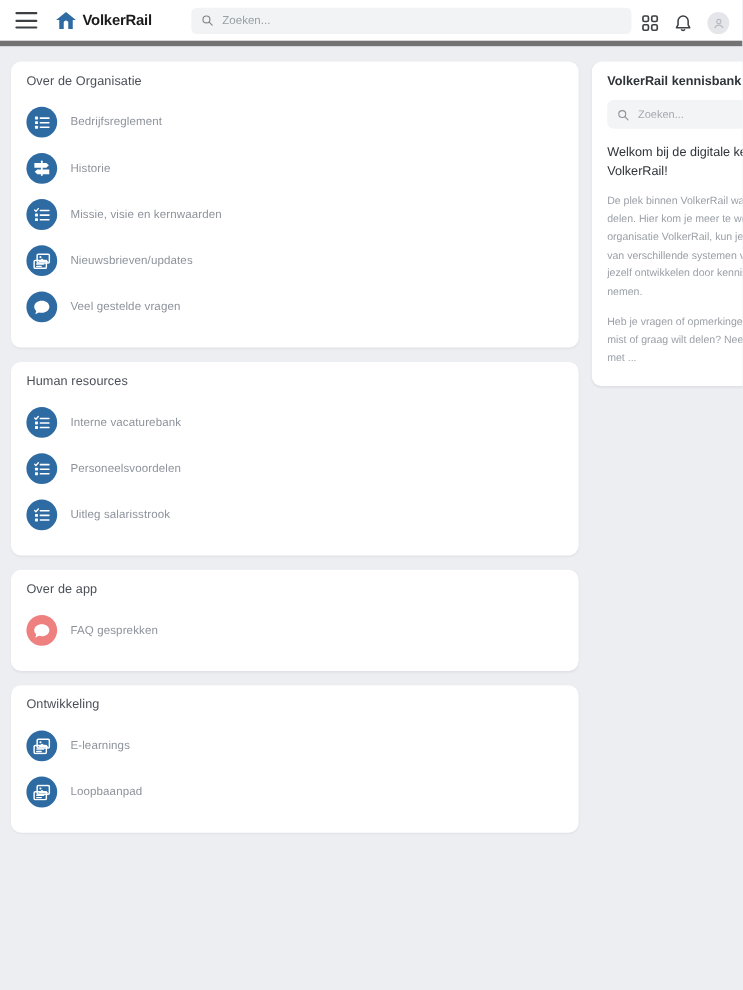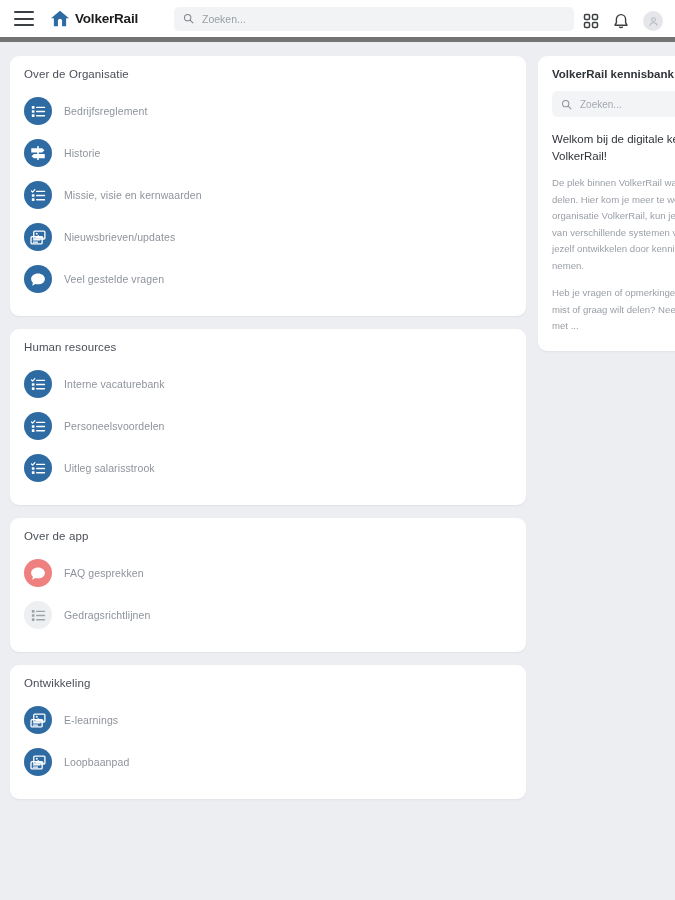--- a/index.html
+++ b/index.html
@@ -276,33 +276,20 @@
       <div class="card">
         <div class="card-title">Over de app</div>
         <div class="row">
           <div class="row-icon ic-red">
             <svg width="16" height="15" viewBox="0 0 18 17">
         <path d="M9 1.6 C13.4 1.6 16.8 4.3 16.8 7.8 C16.8 11.3 13.4 14 9 14 C7.9 14 6.9 13.85 6 13.6 L2.3 15.6 L3.3 12.2 C2 11.05 1.2 9.5 1.2 7.8 C1.2 4.3 4.6 1.6 9 1.6 Z" fill="#ffffff"></path>
       </svg>
           </div>
           <span class="row-label">FAQ gesprekken</span>
         </div>
-        <div class="row">
-          <div class="row-icon ic-grey">
-            <svg width="15" height="15" viewBox="0 0 18 18">
-        <rect x="1" y="2.4" width="3.2" height="3.2" rx="0.6" fill="#9ea3aa"></rect>
-        <rect x="1" y="7.4" width="3.2" height="3.2" rx="0.6" fill="#9ea3aa"></rect>
-        <rect x="1" y="12.4" width="3.2" height="3.2" rx="0.6" fill="#9ea3aa"></rect>
-        <rect x="6" y="3.2" width="11" height="1.7" rx="0.8" fill="#9ea3aa"></rect>
-        <rect x="6" y="8.2" width="11" height="1.7" rx="0.8" fill="#9ea3aa"></rect>
-        <rect x="6" y="13.2" width="11" height="1.7" rx="0.8" fill="#9ea3aa"></rect>
-      </svg>
-          </div>
-          <span class="row-label">Gedragsrichtlijnen</span>
-        </div>
       </div>
       <div class="card">
         <div class="card-title">Ontwikkeling</div>
         <div class="row">
           <div class="row-icon ic-blue">
             <svg width="16" height="15" viewBox="0 0 18 17">
         <rect x="4.2" y="1.2" width="12.6" height="9" rx="1.2" fill="none" stroke="#ffffff" stroke-width="1.5"></rect>
         <circle cx="7.6" cy="4.3" r="1.1" fill="#ffffff"></circle>
         <path d="M5.1 9.3 L9.2 5.6 L12 8.1 L13.6 6.8 L15.9 9.3 Z" fill="#ffffff"></path>
         <rect x="1.1" y="7.6" width="12.6" height="8.2" rx="1.2" fill="none" stroke="#ffffff" stroke-width="1.5"></rect>

